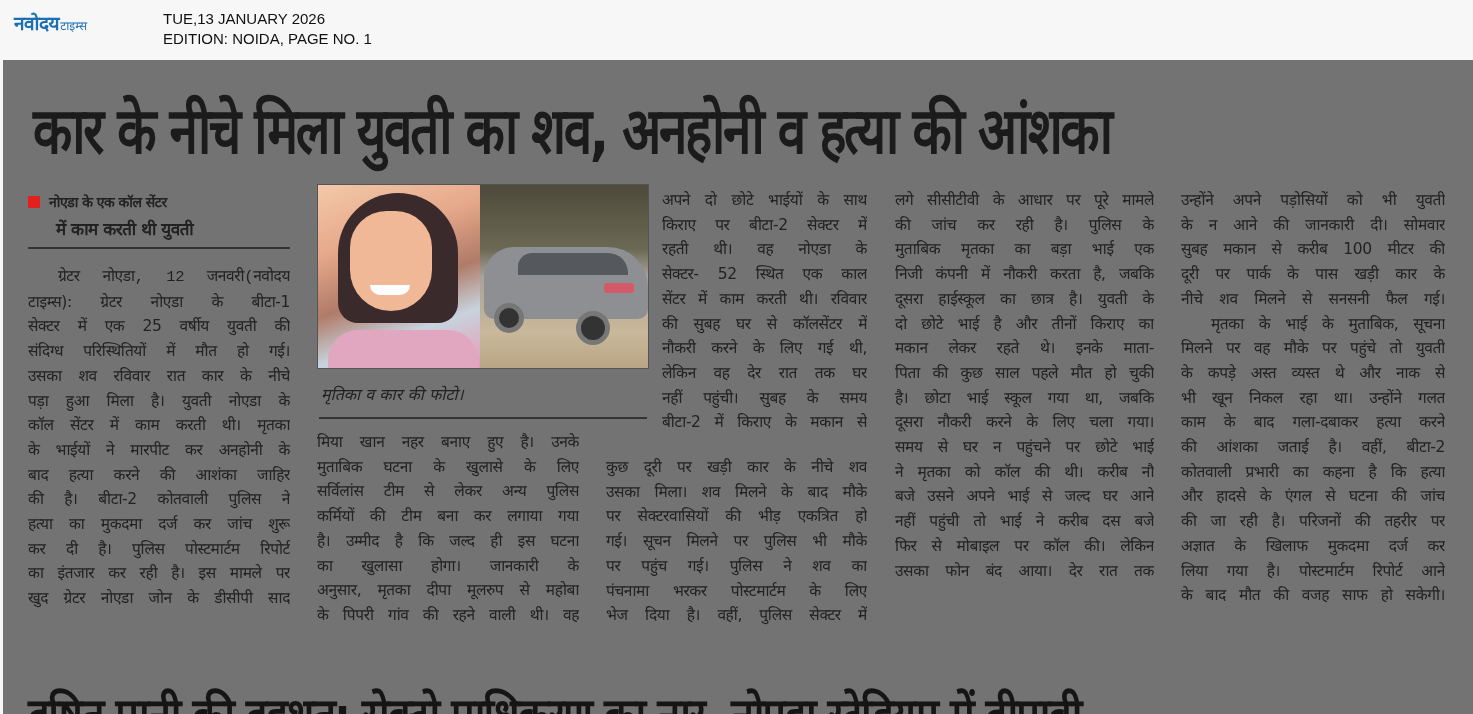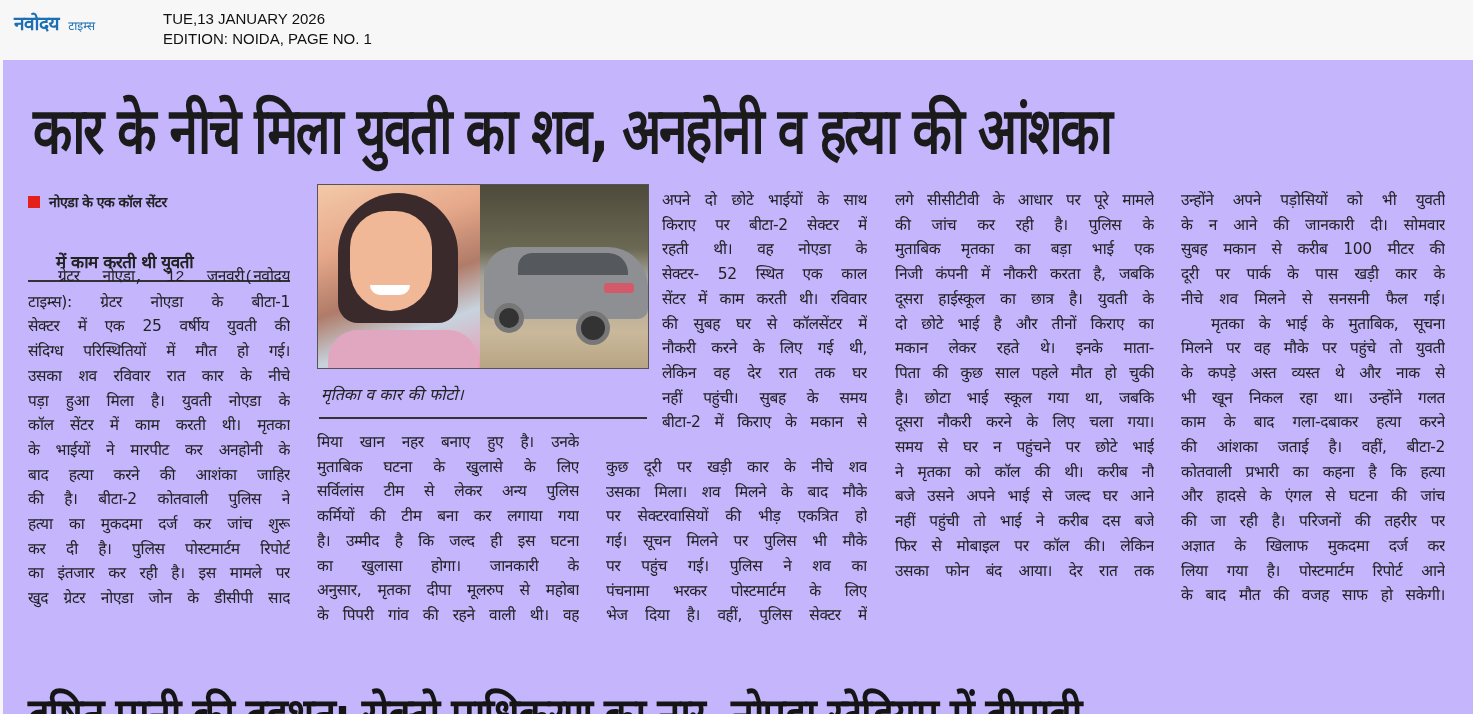--- a/index.html
+++ b/index.html
@@ -2,31 +2,31 @@
 <html><head>
   <meta charset="utf-8">
   <style>
     * { box-sizing: border-box; margin: 0; padding: 0; }
     html, body { width: 1473px; height: 714px; overflow: hidden; background: #f7f7f7; }
     body { position: relative; font-family: "DejaVu Sans", sans-serif; color: #1a1a1a; }
 
     .topbar { position: absolute; left: 0; top: 0; width: 1227px; height: 58px; background: #f7f7f7; }
     .logo { position: absolute; left: 14px; top: 10px; display: flex; align-items: baseline; }
     .logo-main { font-family: "DejaVu Sans", sans-serif; font-weight: 900; font-size: 19px; color: #1c6fb3; letter-spacing: -0.5px; }
-    .logo-sub { font-family: "DejaVu Sans", sans-serif; font-size: 12px; color: #1c6fb3; margin-left: 9px; }
+    .logo-sub { font-family: "DejaVu Sans", sans-serif; font-size: 12px; color: #1c6fb3; margin-left: 1px; }
     .meta { position: absolute; left: 163px; top: 9px; font-family: "Liberation Sans", sans-serif; font-size: 15px; line-height: 20px; color: #111; }
 
-    .page { position: absolute; left: 3px; top: 60px; width: 1470px; height: 654px; background: #c4b5fd; overflow: hidden; }
+    .page { position: absolute; left: 3px; top: 60px; width: 1470px; height: 654px; background: #737373; overflow: hidden; }
 
     .headline { position: absolute; left: 30px; top: 26px; width: 1420px; height: 90px; font-family: "DejaVu Sans", sans-serif; font-weight: 900; font-size: 64px; line-height: 90px; color: #1b1b1b; letter-spacing: -3px; transform: scaleX(0.80); transform-origin: left center; white-space: nowrap; }
 
     .subhead { position: absolute; left: 25px; top: 128px; width: 262px; }
     .subhead-line { display: flex; align-items: center; font-family: "DejaVu Sans", sans-serif; font-weight: bold; font-size: 14px; line-height: 28px; color: #222; letter-spacing: -0.5px; }
     .bullet { width: 12px; height: 12px; background: #e3201b; margin-right: 9px; flex-shrink: 0; }
-    .subhead-line2 { padding-left: 28px; font-family: "DejaVu Sans", sans-serif; font-weight: bold; font-size: 17px; line-height: 26px; color: #222; letter-spacing: -0.5px; margin-top: 33px; }
+    .subhead-line2 { padding-left: 28px; font-family: "DejaVu Sans", sans-serif; font-weight: bold; font-size: 17px; line-height: 26px; color: #222; letter-spacing: -0.5px; }
     .subhead-rule { margin-top: 5px; width: 262px; height: 2px; background: #333; }
 
     .col { position: absolute; font-family: "DejaVu Sans", sans-serif; font-size: 15.5px; line-height: 24.7px; color: #222; text-align: justify; text-align-last: justify; letter-spacing: -0.4px; }
     .col .line { display: block; white-space: nowrap; overflow: hidden; }
 
     .photo { position: absolute; left: 314px; top: 124px; width: 332px; height: 185px; border: 1px solid #555; display: flex; overflow: hidden; }
     .photo-person { width: 162px; height: 100%; background: linear-gradient(160deg, #f3c9a9 0%, #e6a88a 30%, #b07b68 55%, #c7d3de 75%, #e79bb4 100%); position: relative; }
     .photo-person .hair { position: absolute; left: 20px; top: 8px; width: 120px; height: 130px; border-radius: 60px 60px 20px 20px; background: #3b2a2c; }
     .photo-person .face { position: absolute; left: 32px; top: 26px; width: 82px; height: 100px; border-radius: 40px 40px 45px 45px; background: #f0b896; }
     .photo-person .smile { position: absolute; left: 52px; top: 100px; width: 40px; height: 10px; border-radius: 0 0 20px 20px; background: #fff; }

